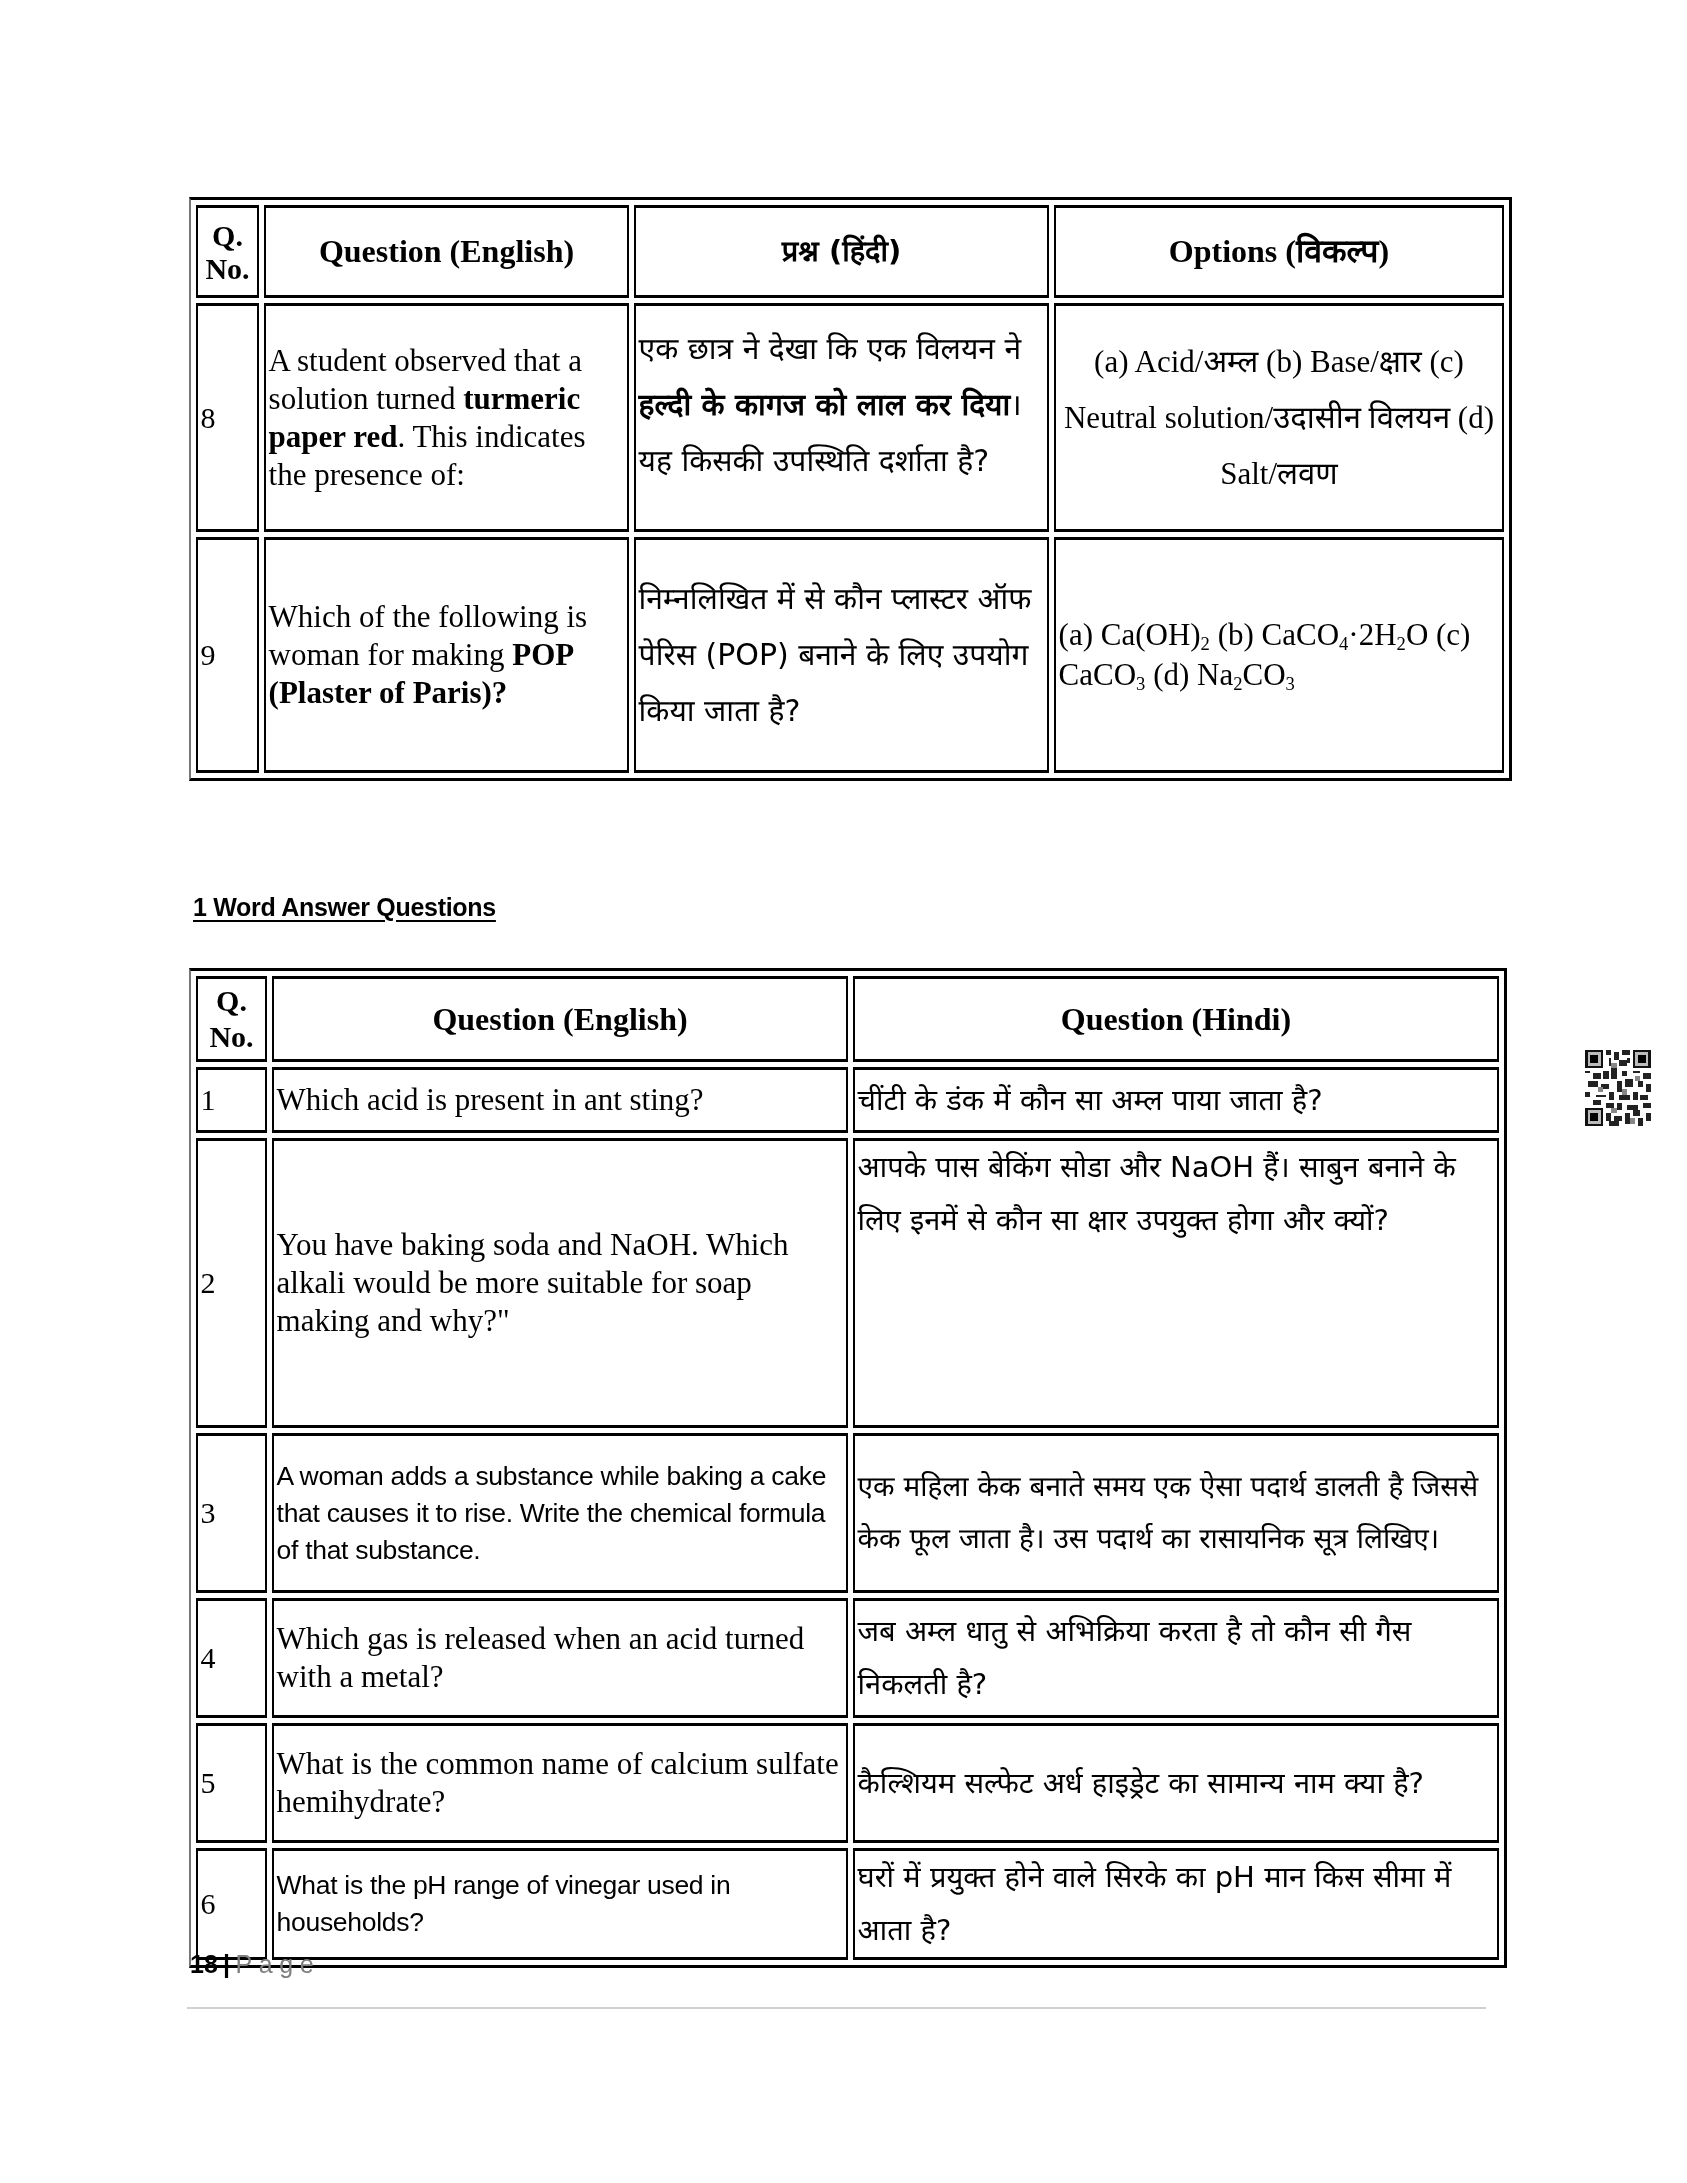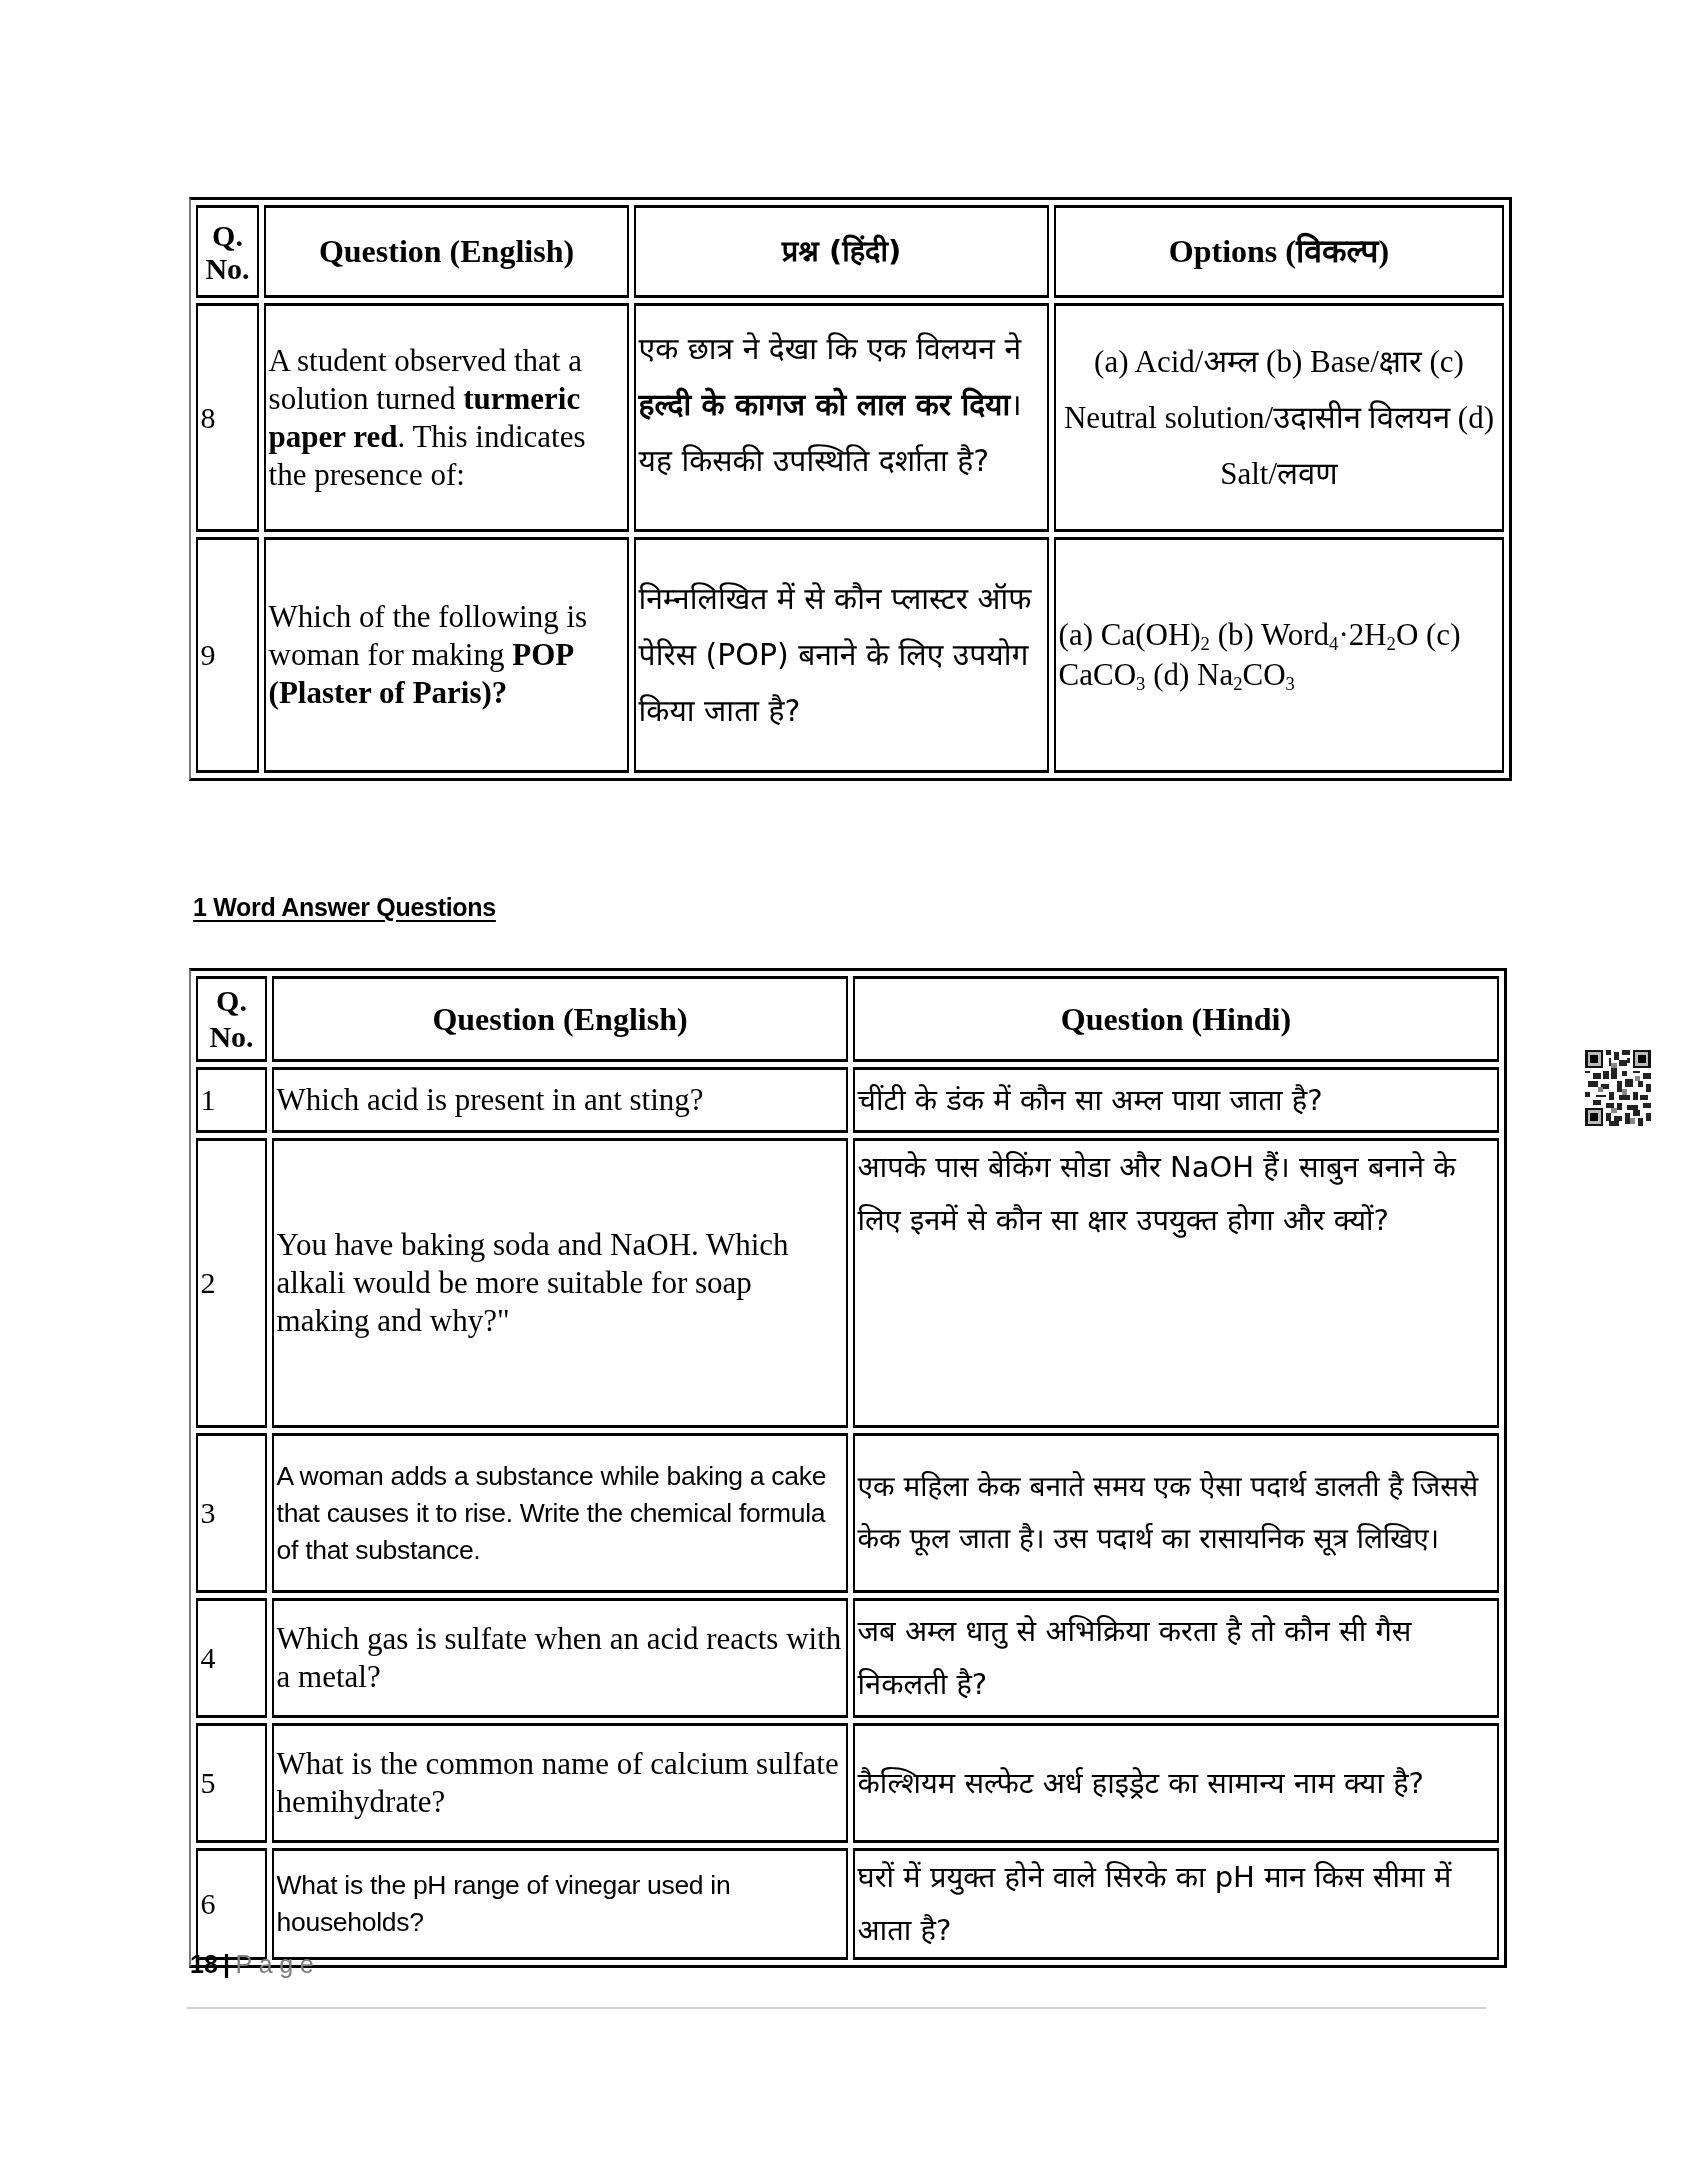--- a/index.html
+++ b/index.html
@@ -89,21 +89,21 @@
   <tr style="height:229px">
     <td class="num">8</td>
     <td class="en"><span>A student observed that a solution turned </span><b>turmeric paper red</b><span>. This indicates the presence of:</span></td>
     <td class="hi" style="vertical-align:top;padding-top:15px;"><span>एक छात्र ने देखा कि एक विलयन ने </span><b>हल्दी के कागज को लाल कर दिया</b><span>। यह किसकी उपस्थिति दर्शाता है?</span></td>
     <td class="opt">(a) Acid/अम्ल (b) Base/क्षार (c) Neutral solution/उदासीन विलयन (d) Salt/लवण</td>
   </tr>
   <tr style="height:236px">
     <td class="num">9</td>
     <td class="en"><span>Which of the following is woman for making </span><b>POP (Plaster of Paris)?</b></td>
     <td class="hi">निम्नलिखित में से कौन प्लास्टर ऑफ पेरिस (POP) बनाने के लिए उपयोग किया जाता है?</td>
-    <td class="opt2"><span>(a) Ca(OH)</span><sub>2</sub><span> (b) Word</span><sub>4</sub><span>·2H</span><sub>2</sub><span>O (c) CaCO</span><sub>3</sub><span> (d) Na</span><sub>2</sub><span>CO</span><sub>3</sub></td>
+    <td class="opt2"><span>(a) Ca(OH)</span><sub>2</sub><span> (b) CaCO</span><sub>4</sub><span>·2H</span><sub>2</sub><span>O (c) CaCO</span><sub>3</sub><span> (d) Na</span><sub>2</sub><span>CO</span><sub>3</sub></td>
   </tr>
 </tbody>
   </table>
 
 <div class="section-heading">1 Word Answer Questions</div>
 
 <table class="qt t2">
   <colgroup>
     <col style="width:71px">
     <col style="width:576px">
@@ -125,21 +125,21 @@
     <td class="en bold-all">You have baking soda and NaOH. Which alkali would be more suitable for soap making and why?"</td>
     <td class="hi-tight bold-all" style="vertical-align:top;">आपके पास बेकिंग सोडा और NaOH हैं। साबुन बनाने के लिए इनमें से कौन सा क्षार उपयुक्त होगा और क्यों?</td>
   </tr>
   <tr style="height:160px">
     <td class="num">3</td>
     <td class="en-sans">A woman adds a substance while baking a cake that causes it to rise. Write the chemical formula of that substance.</td>
     <td class="hi-tight" style="font-size:28px;line-height:52px;">एक महिला केक बनाते समय एक ऐसा पदार्थ डालती है जिससे केक फूल जाता है। उस पदार्थ का रासायनिक सूत्र लिखिए।</td>
   </tr>
   <tr style="height:120px">
     <td class="num">4</td>
-    <td class="en">Which gas is sulfate when an acid reacts with a metal?</td>
+    <td class="en">Which gas is released when an acid turned with a metal?</td>
     <td class="hi-tight">जब अम्ल धातु से अभिक्रिया करता है तो कौन सी गैस निकलती है?</td>
   </tr>
   <tr style="height:120px">
     <td class="num">5</td>
     <td class="en">What is the common name of calcium sulfate hemihydrate?</td>
     <td class="hi-tight">कैल्शियम सल्फेट अर्ध हाइड्रेट का सामान्य नाम क्या है?</td>
   </tr>
   <tr style="height:106px">
     <td class="num">6</td>
     <td class="en-sans">What is the pH range of vinegar used in households?</td>

